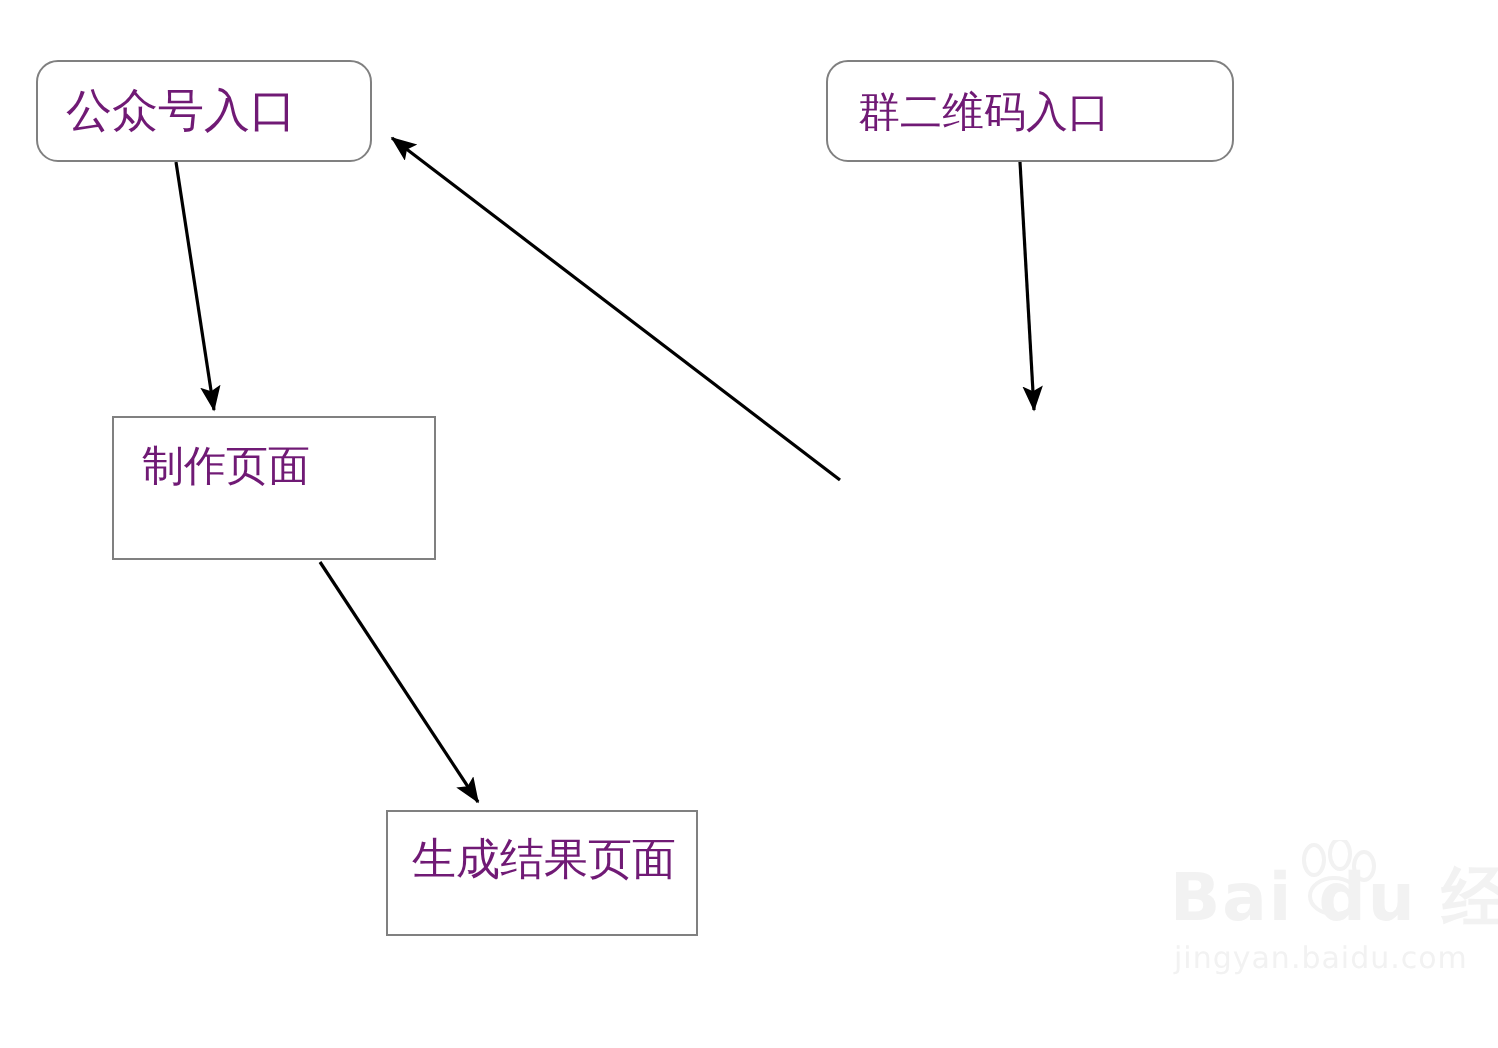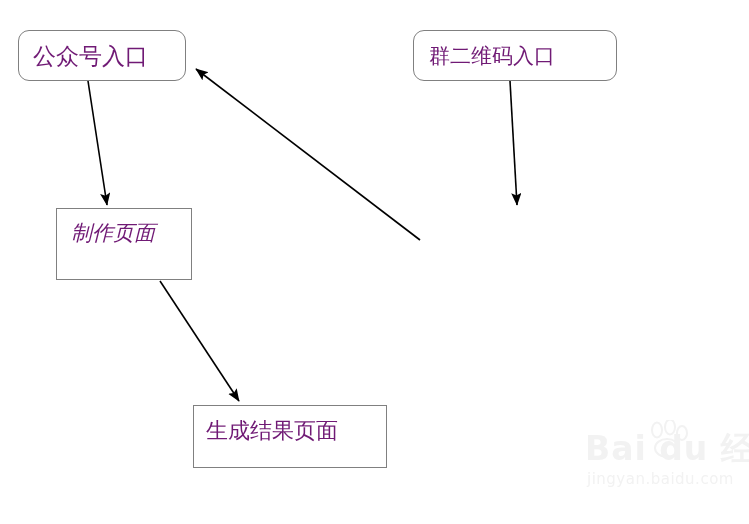--- a/index.html
+++ b/index.html
@@ -32,27 +32,27 @@
   .rounded { border-radius: 11px; }
   .square  { border-radius: 0; }
 
   
   #node-gzh-entry      { left: 18px;  top: 30px;  width: 168px; height: 51px; }
   #node-gzh-entry .node-label      { left: 14px; top: 14px; font-size: 23px; }
 
   #node-qun-qr-entry   { left: 413px; top: 30px;  width: 204px; height: 51px; }
   #node-qun-qr-entry .node-label   { left: 15px; top: 15px; font-size: 21px; }
 
-  #node-make-page      { left: 56px;  top: 208px; width: 136px; height: 72px; font-style: italic; }
+  #node-make-page      { left: 56px;  top: 208px; width: 162px; height: 72px; }
   #node-make-page .node-label      { left: 14px; top: 14px; font-size: 21px; }
 
   #node-gzh-qr-follow  { left: 420px; top: 208px; width: 296px; height: 64px; }
   #node-gzh-qr-follow .node-label  { left: 14px; top: 14px; font-size: 22px; }
 
-  #node-result-page    { left: 193px; top: 405px; width: 194px; height: 63px; }
+  #node-result-page    { left: 193px; top: 405px; width: 156px; height: 63px; }
   #node-result-page .node-label    { left: 12px; top: 14px; font-size: 22px; }
 
   #edges {
     position: absolute;
     left: 0; top: 0;
     width: 749px;
     height: 524px;
     pointer-events: none;
   }
 

